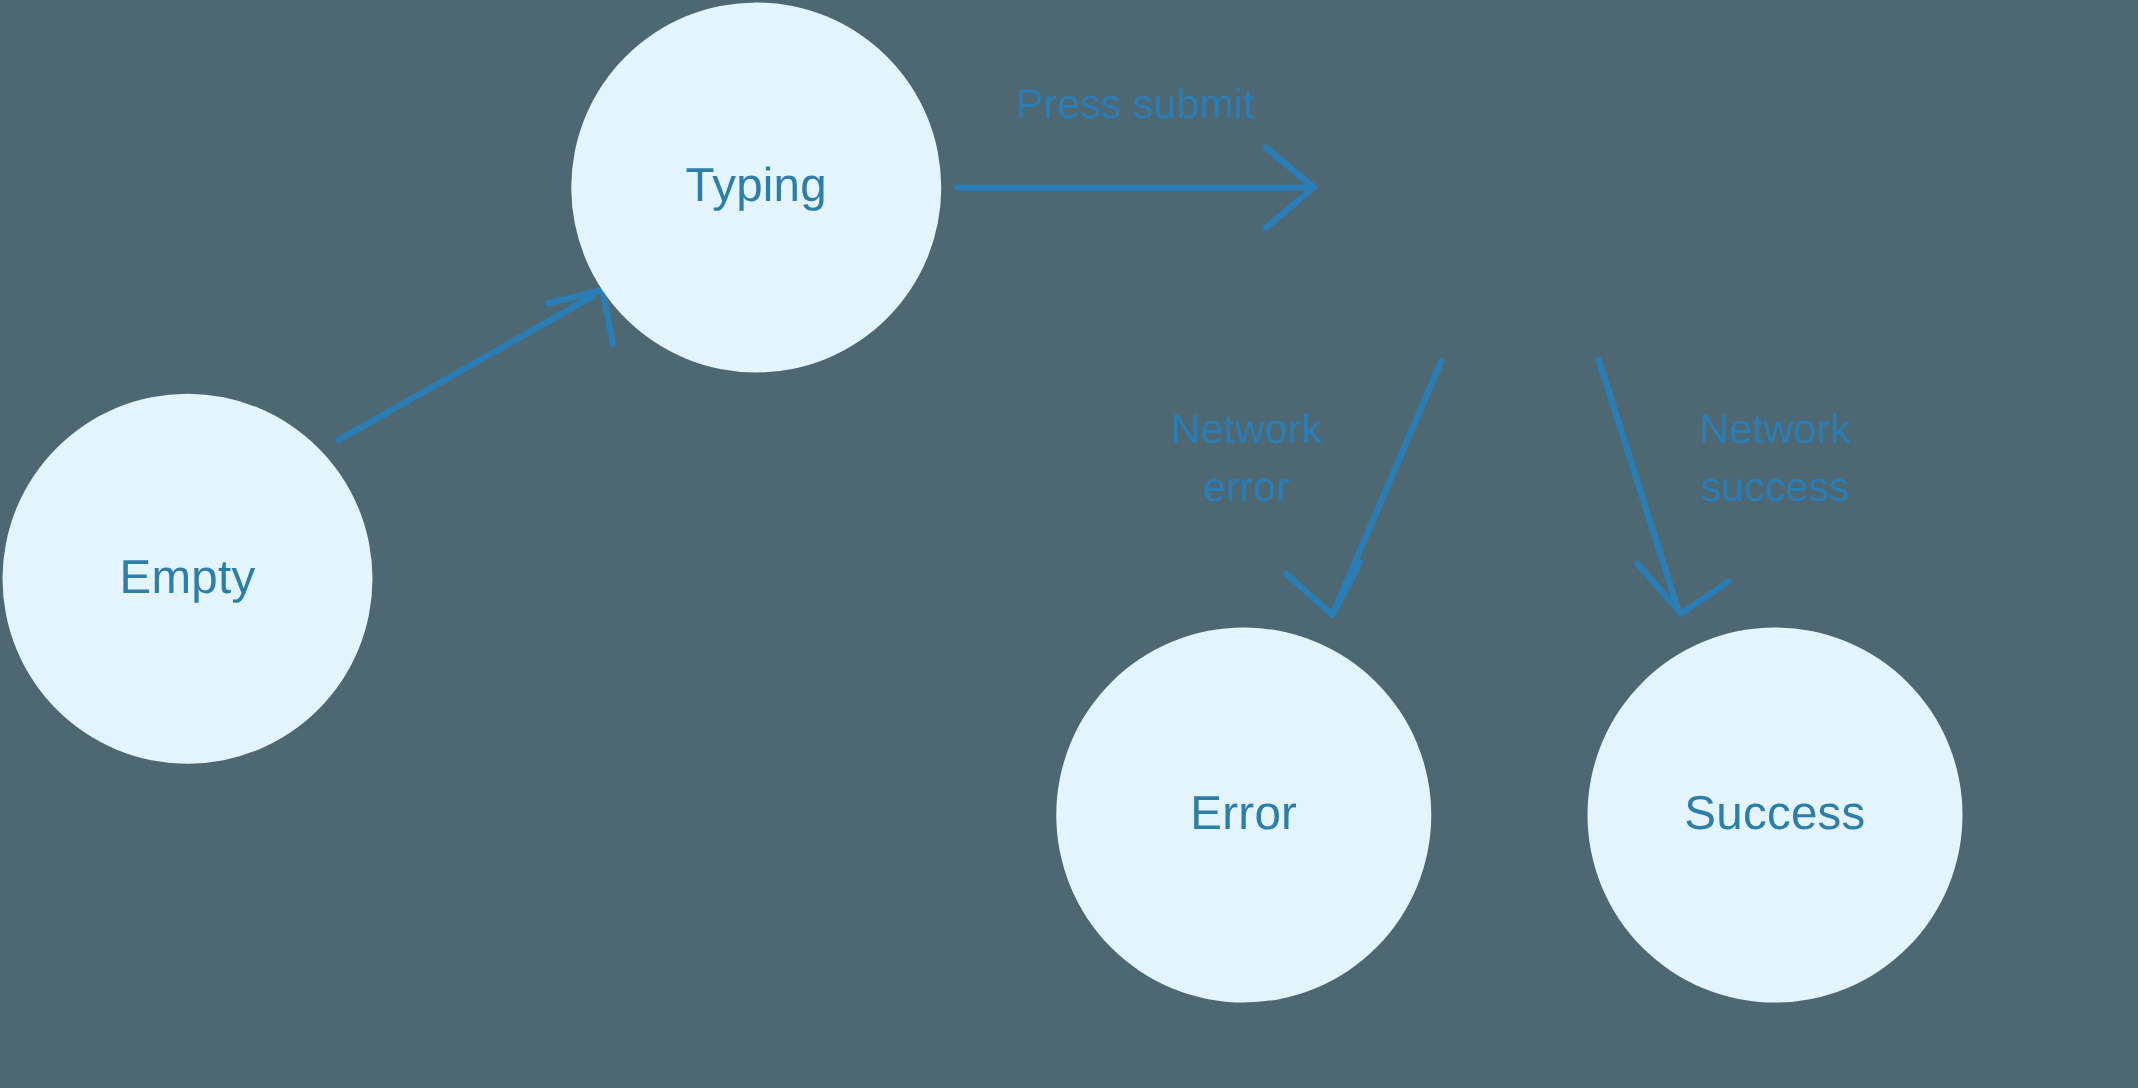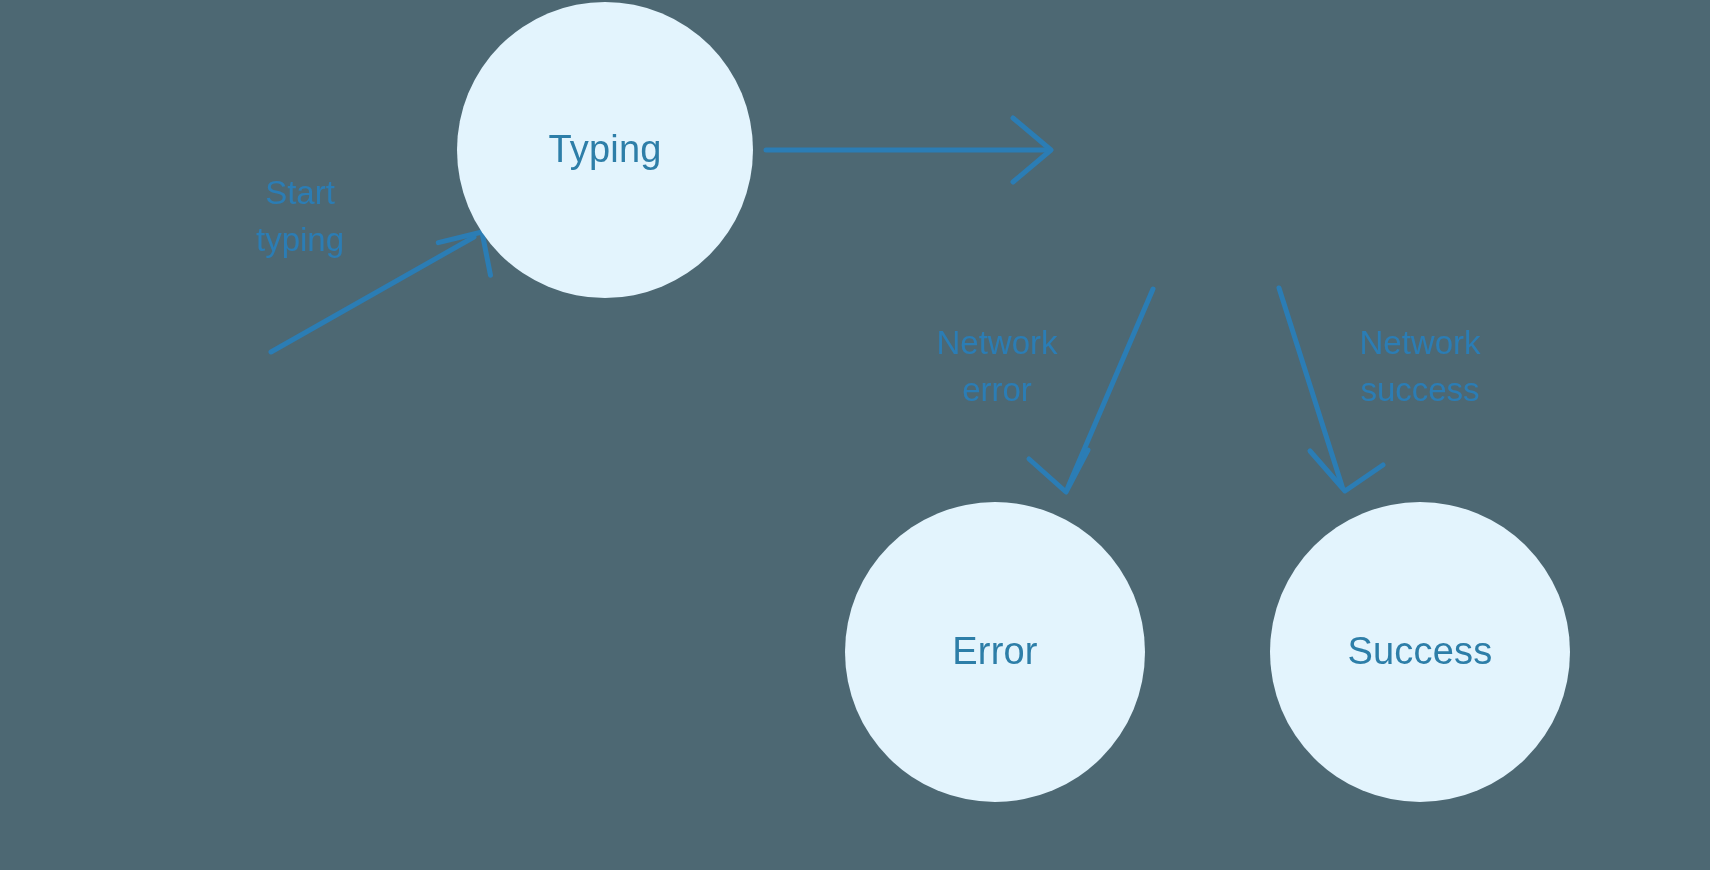--- a/index.html
+++ b/index.html
@@ -81,37 +81,39 @@
       <line x1="1153" y1="289" x2="1068" y2="487" stroke="#2b7db5" stroke-width="5" stroke-linecap="round"></line>
       <polyline points="1029,459 1066,492 1088,450" fill="none" stroke="#2b7db5" stroke-width="5" stroke-linecap="round" stroke-linejoin="round"></polyline>
     </g>
 
     <g>
       <line x1="1279" y1="288" x2="1342" y2="486" stroke="#2b7db5" stroke-width="5" stroke-linecap="round"></line>
       <polyline points="1310,451 1345,491 1383,465" fill="none" stroke="#2b7db5" stroke-width="5" stroke-linecap="round" stroke-linejoin="round"></polyline>
     </g>
   </svg>
 
+  <div class="state-node" style="left:2px; top:315px; width:296px; height:296px;">
+    <span class="state-label">Empty</span>
+  </div>
 
   <div class="state-node" style="left:457px; top:2px; width:296px; height:296px;">
     <span class="state-label">Typing</span>
   </div>
 
 
   <div class="state-node" style="left:845px; top:502px; width:300px; height:300px;">
     <span class="state-label">Error</span>
   </div>
 
   <div class="state-node" style="left:1270px; top:502px; width:300px; height:300px;">
     <span class="state-label">Success</span>
   </div>
 
-  <div class="edge-label" style="left:200px; top:170px; width:200px;">Start
-typing</div>
 
+  <div class="edge-label" style="left:758px; top:60px; width:300px; white-space:nowrap;">Press submit</div>
 
   <div class="edge-label" style="left:897px; top:320px; width:200px;">Network
 error</div>
 
   <div class="edge-label" style="left:1310px; top:320px; width:220px;">Network
 success</div>
 
 </div>
 
 </body></html>

